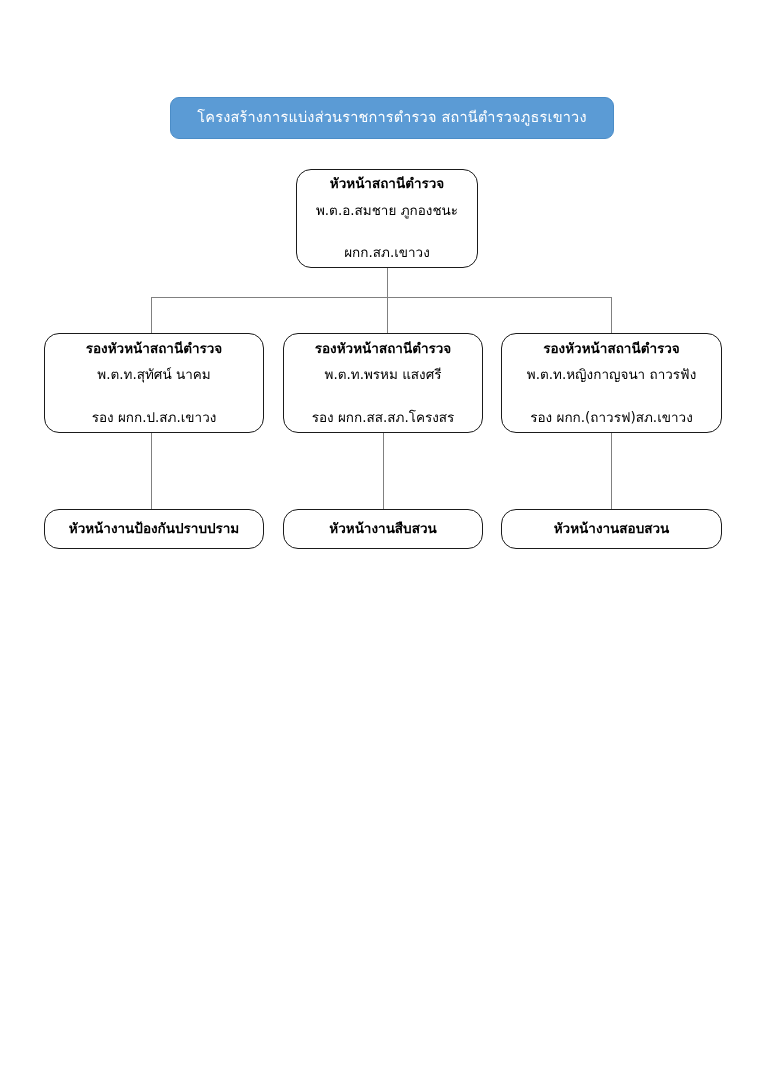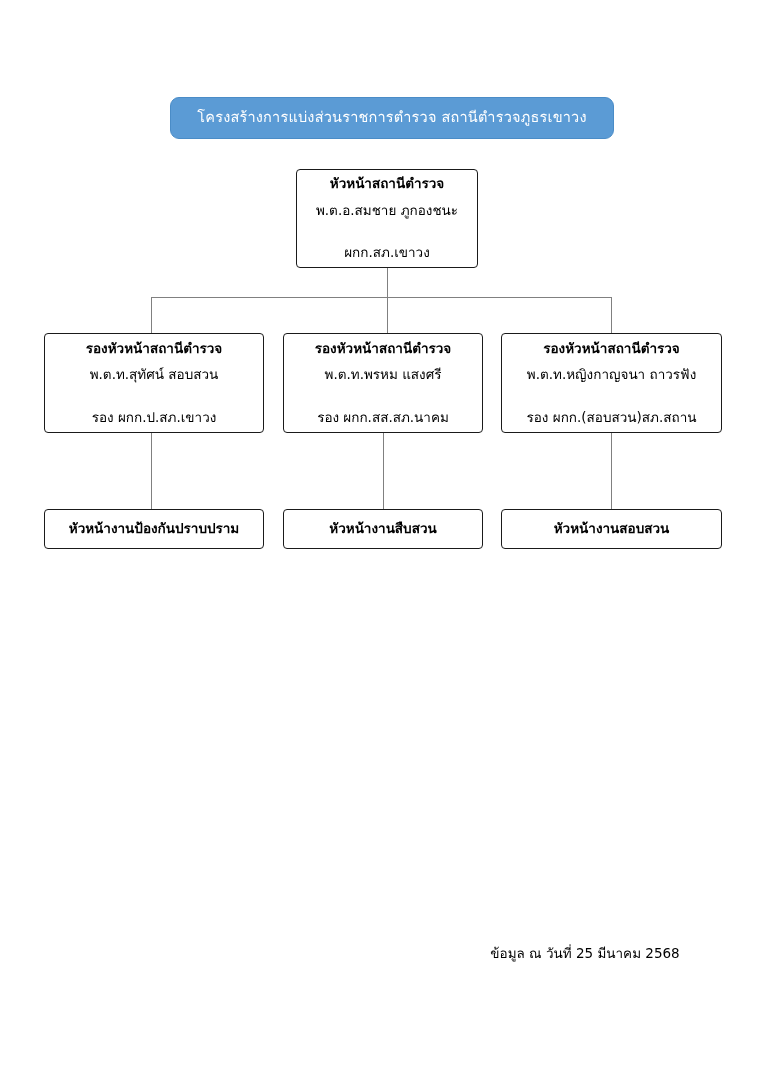--- a/index.html
+++ b/index.html
@@ -45,21 +45,21 @@
     white-space: nowrap;
     letter-spacing: 0.2px;
   }
 
   
   .node {
     position: absolute;
     box-sizing: border-box;
     background: #ffffff;
     border: 1.4px solid #1a1a1a;
-    border-radius: 4px;
+    border-radius: 15px;
     display: flex;
     flex-direction: column;
     align-items: center;
     justify-content: center;
     text-align: center;
   }
   .node .line {
     font-size: 13.5px;
     line-height: 1.0;
     white-space: nowrap;
@@ -142,43 +142,42 @@
   <div class="conn v" id="conn-unit-2"></div>
 
   <div class="node" id="node-chief">
     <div class="line role">หัวหน้าสถานีตำรวจ</div>
     <div class="line name">พ.ต.อ.สมชาย  ภูกองชนะ</div>
     <div class="line rank">ผกก.สภ.เขาวง</div>
   </div>
 
   <div class="node" id="node-deputy-0">
     <div class="line role">รองหัวหน้าสถานีตำรวจ</div>
-    <div class="line name">พ.ต.ท.สุทัศน์  สอบสวน</div>
+    <div class="line name">พ.ต.ท.สุทัศน์  นาคม</div>
     <div class="line rank">รอง ผกก.ป.สภ.เขาวง</div>
   </div>
 
   <div class="node" id="node-deputy-1">
     <div class="line role">รองหัวหน้าสถานีตำรวจ</div>
     <div class="line name">พ.ต.ท.พรหม  แสงศรี</div>
-    <div class="line rank">รอง ผกก.สส.สภ.นาคม</div>
+    <div class="line rank">รอง ผกก.สส.สภ.โครงสร</div>
   </div>
 
   <div class="node" id="node-deputy-2">
     <div class="line role">รองหัวหน้าสถานีตำรวจ</div>
     <div class="line name">พ.ต.ท.หญิงกาญจนา  ถาวรฟัง</div>
-    <div class="line rank">รอง ผกก.(สอบสวน)สภ.สถาน</div>
+    <div class="line rank">รอง ผกก.(ถาวรฟ)สภ.เขาวง</div>
   </div>
 
   <div class="node single" id="node-unit-0">
     <div class="line role">หัวหน้างานป้องกันปราบปราม</div>
   </div>
 
   <div class="node single" id="node-unit-1">
     <div class="line role">หัวหน้างานสืบสวน</div>
   </div>
 
   <div class="node single" id="node-unit-2">
     <div class="line role">หัวหน้างานสอบสวน</div>
   </div>
 
-  <div class="footer-note">ข้อมูล  ณ  วันที่  25  มีนาคม  2568</div>
 
 </div>
 
 </body></html>

